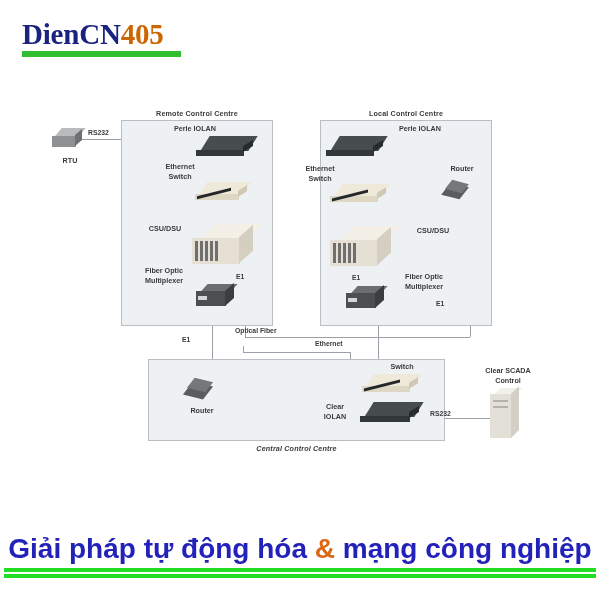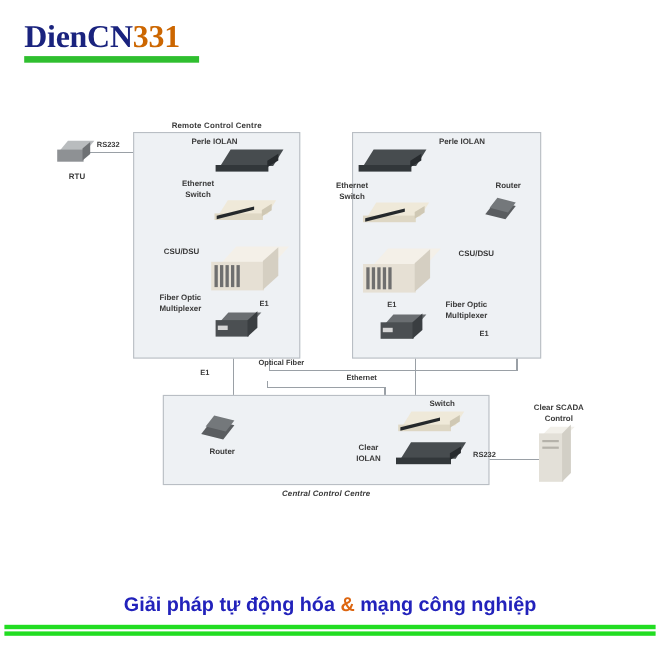--- a/index.html
+++ b/index.html
@@ -43,21 +43,21 @@
   
   #footer-banner {
     position: absolute;
     left: 0;
     top: 534px;
     width: 600px;
     height: 52px;
     text-align: center;
   }
   #footer-tagline {
-    font-size: 18px;
+    font-size: 28px;
     font-weight: bold;
     color: #2222bb;
     line-height: 30px;
     white-space: nowrap;
   }
   .footer-amp { color: #dd6611; }
   #footer-rule-1 {
     position: absolute;
     left: 4px; top: 34px;
     width: 592px; height: 4px;
@@ -134,21 +134,21 @@
   }
 
   
   .router-body { position: absolute; }
 </style>
 </head>
 <body>
 
 <div id="brand-header">
   <div id="brand-wordmark">
-    <span class="brand-part-primary">DienCN</span><span class="brand-part-accent">331</span>
+    <span class="brand-part-primary">DienCN</span><span class="brand-part-accent">405</span>
   </div>
   <div id="brand-underline"></div>
 </div>
 
 <div id="diagram">
 
   <svg id="diagram-svg" viewBox="0 0 600 390">
     <g stroke="#9aa0a6" stroke-width="1" fill="none" shape-rendering="crispEdges">
 
       <path d="M 82 55 L 210 55"></path>
@@ -237,20 +237,21 @@
     <div class="box-front" style="left:0px; top:7px; width:30px; height:15px; background:#4b4f52;"></div>
     <div class="box-side" style="left:29px; top:3px; width:9px; height:15px; background:#3a3e41; transform:skewY(-42deg);"></div>
     <div class="vent" style="left:2px; top:12px; width:9px; height:4px; background:#d6d6d6;"></div>
   </div>
   <div class="dev-label" style="left:126px; top:182px; width:76px;">Fiber Optic</div>
   <div class="dev-label" style="left:126px; top:192px; width:76px;">Multiplexer</div>
   <div class="link-label" style="left:182px; top:252px;">E1</div>
   <div class="link-label" style="left:235px; top:243px;">Optical Fiber</div>
 
   <div class="zone" style="left:320px; top:36px; width:172px; height:206px;"></div>
+  <div class="zone-title" style="left:320px; top:25px; width:172px;">Local Control Centre</div>
 
   <div class="dev" style="left:326px; top:52px; width:62px; height:26px;">
     <div class="slab-top" style="left:9px; top:0px; width:48px; height:15px; background:#474c4f; transform:skewX(-32deg);"></div>
     <div class="slab-front" style="left:0px; top:14px; width:48px; height:6px; background:#32373a;"></div>
     <div class="slab-side" style="left:47px; top:7px; width:10px; height:6px; background:#272b2e; transform:skewY(-32deg);"></div>
   </div>
   <div class="dev-label" style="left:380px; top:40px; width:80px;">Perle IOLAN</div>
 
   <div class="dev" style="left:330px; top:100px; width:62px; height:24px;">
     <div class="slab-top" style="left:8px; top:0px; width:48px; height:13px; background:#efe9d9; transform:skewX(-32deg);"></div>

